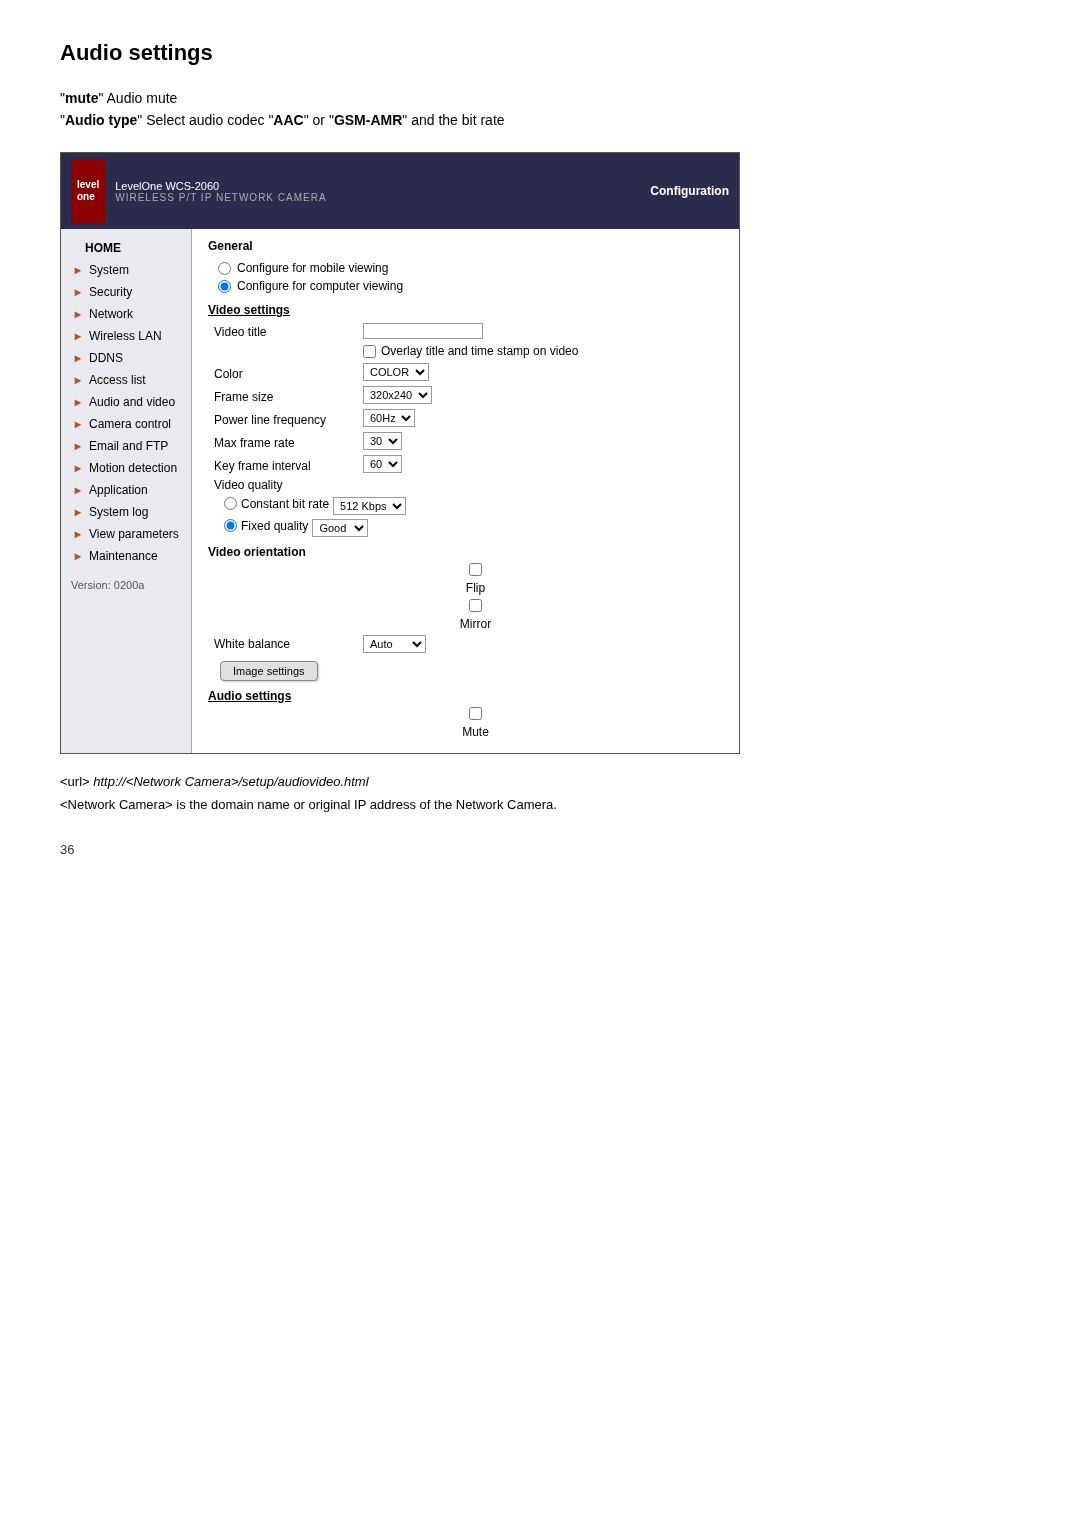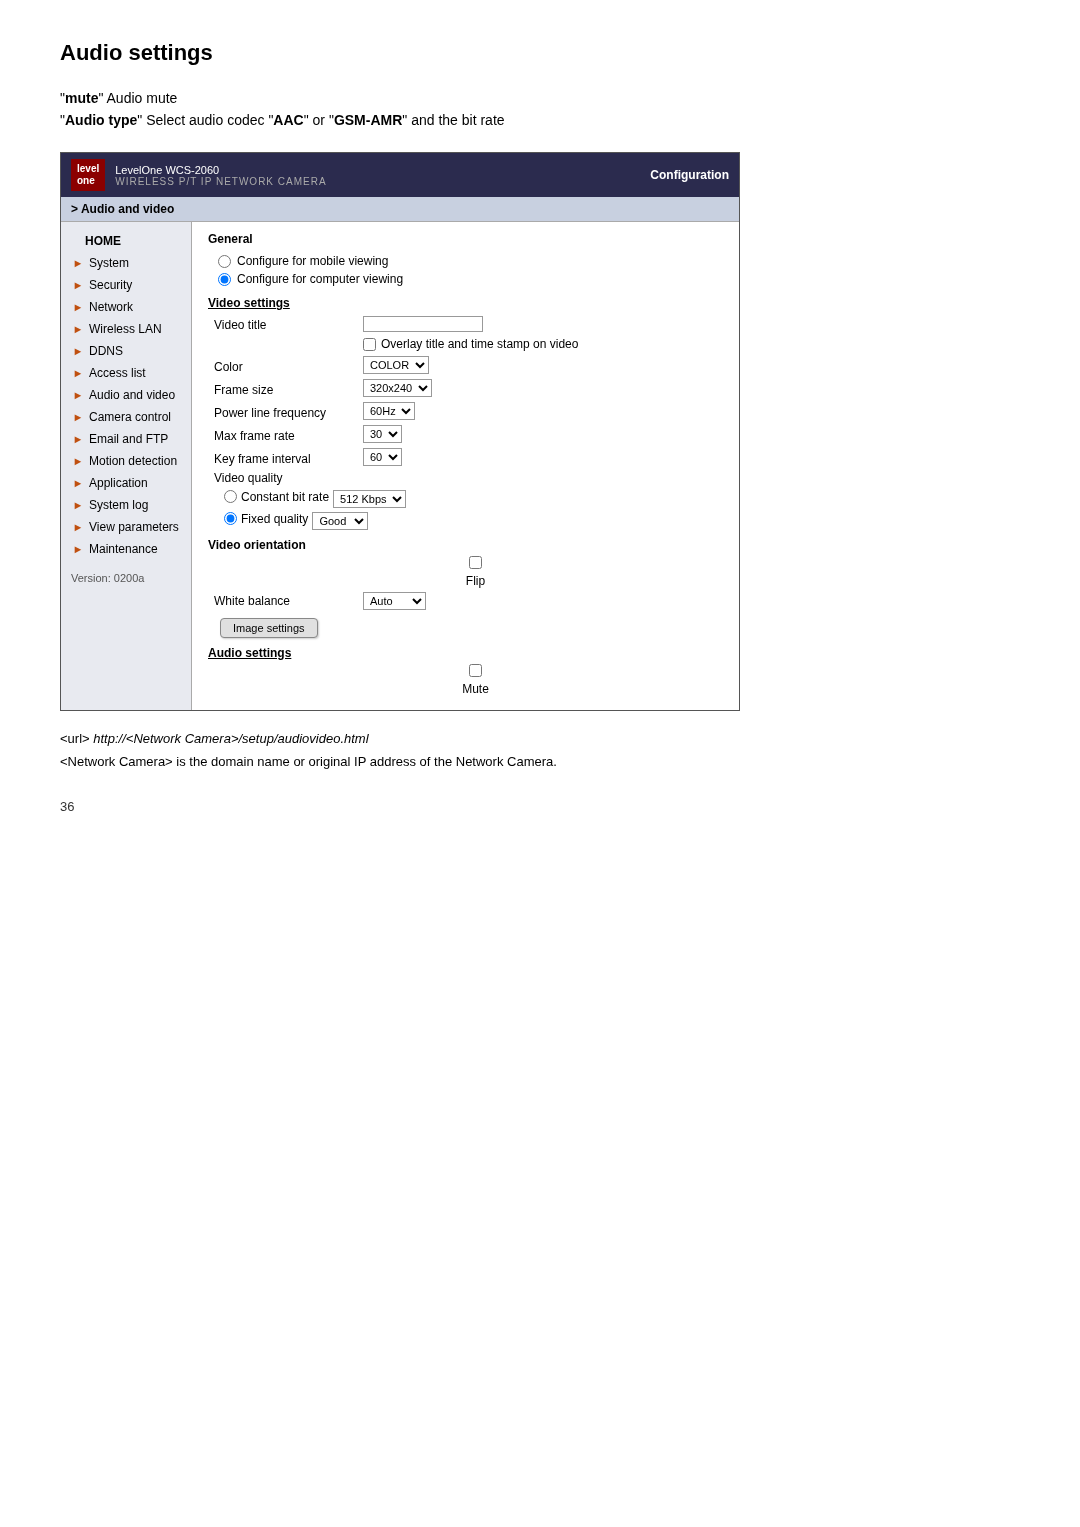--- a/index.html
+++ b/index.html
@@ -48,21 +48,21 @@
       display: flex;
       align-items: center;
       gap: 10px;
     }
 
     .logo-box {
       background: #8b0000;
       color: #fff;
       font-size: 10px;
       font-weight: bold;
-      padding: 4px 6px;
+      padding: 20px 6px;
       line-height: 1.2;
     }
 
     .logo-text {
       color: #fff;
       font-size: 11px;
     }
 
     .logo-subtext {
       color: #aaa;
@@ -306,21 +306,20 @@
         <div>one</div>
       </div>
       <div>
         <div class="logo-text">LevelOne WCS-2060</div>
         <div class="logo-subtext">Wireless P/T IP Network Camera</div>
       </div>
     </div>
     <div class="config-label">Configuration</div>
   </div>
 
-  <div class="ui-breadcrumb">&gt; Audio and video</div>
 
   <div class="ui-body">
 
     <div class="ui-sidebar">
       <div class="sidebar-home">HOME</div>
 
       <div class="sidebar-item">
         <span class="icon nav-arrow">►</span>
         <span>System</span>
       </div>
@@ -479,20 +478,24 @@
           <option>Best</option>
         </select>
       </div>
 
       <div class="video-orientation-title">Video orientation</div>
 
       <div class="checkbox-row">
         <input type="checkbox" style="">
         <span>Flip</span>
       </div>
+      <div class="checkbox-row">
+        <input type="checkbox" style="">
+        <span>Mirror</span>
+      </div>
 
       <div class="white-balance-row">
         <span class="label">White balance</span>
         <select>
           <option>Auto</option>
           <option>Manual</option>
         </select>
       </div>
 
       <div style="margin-bottom: 8px; padding-left: 6px;">

